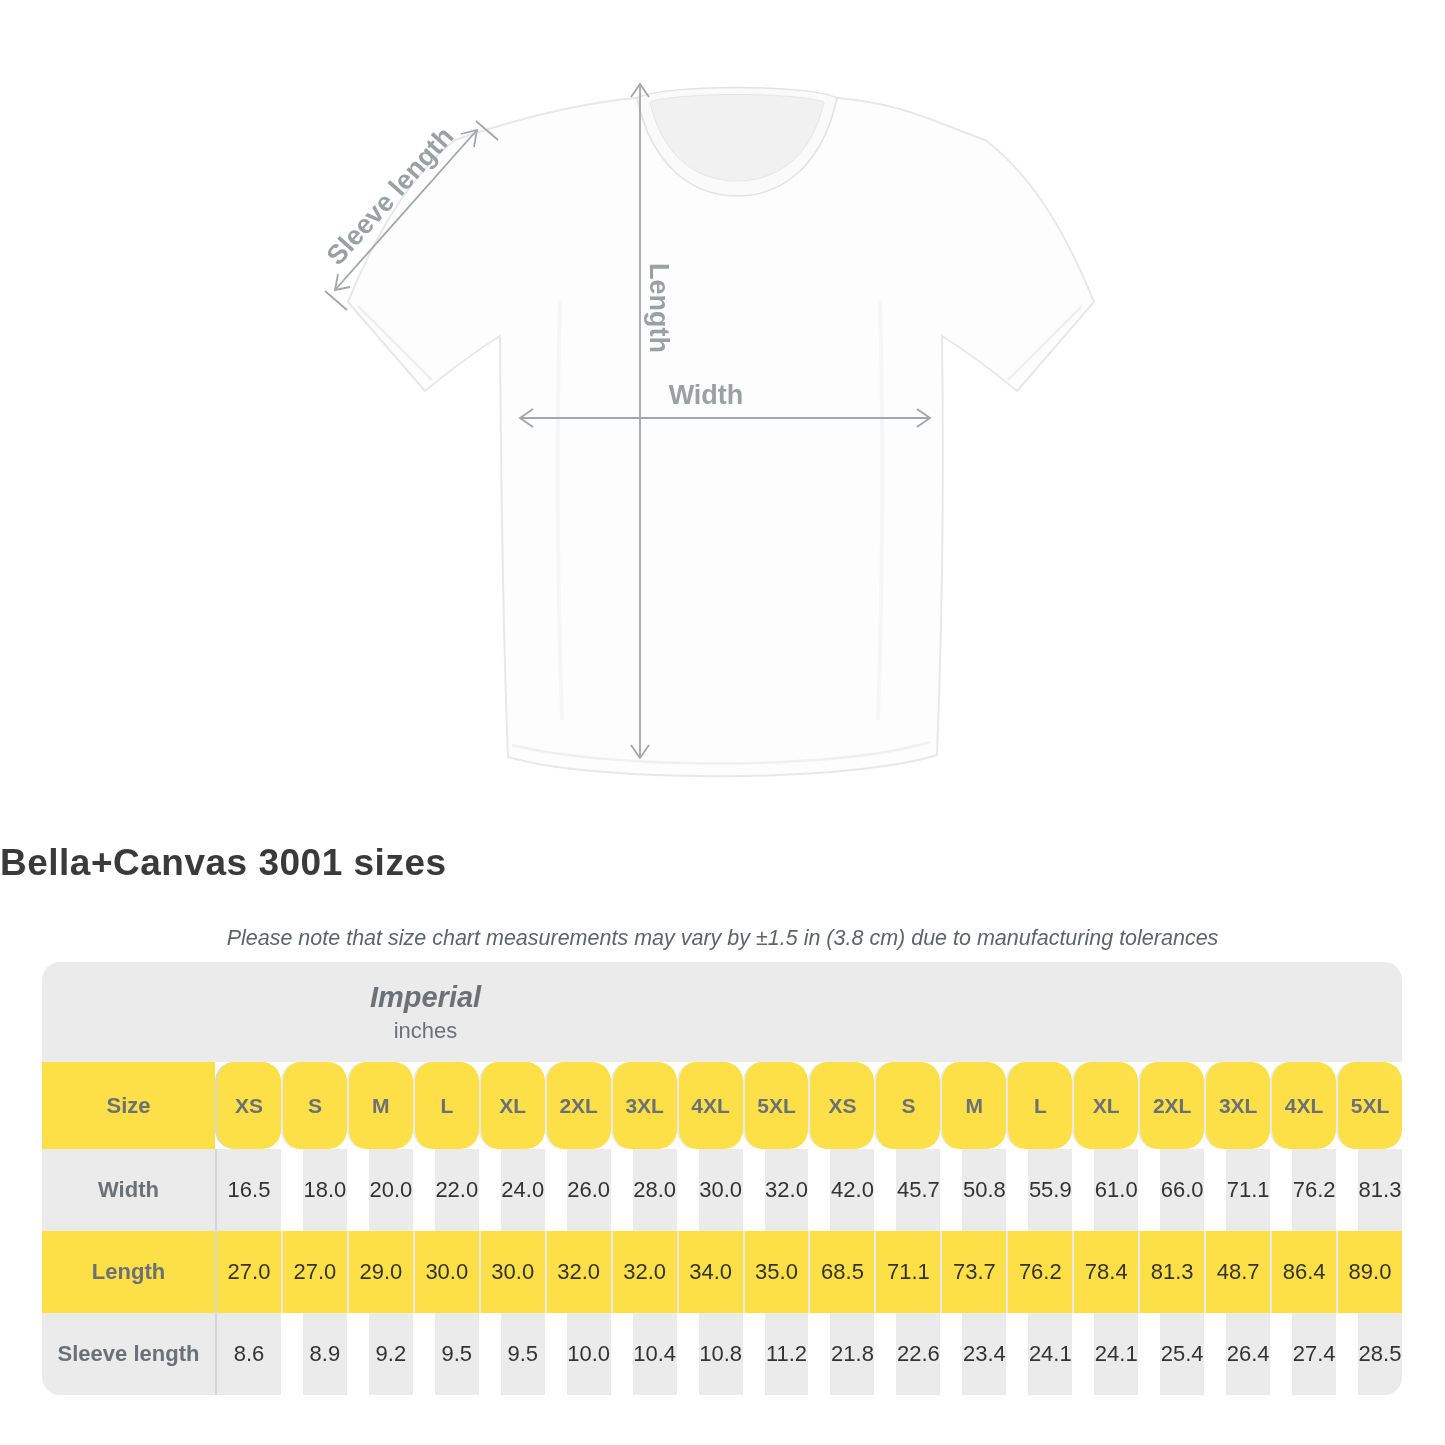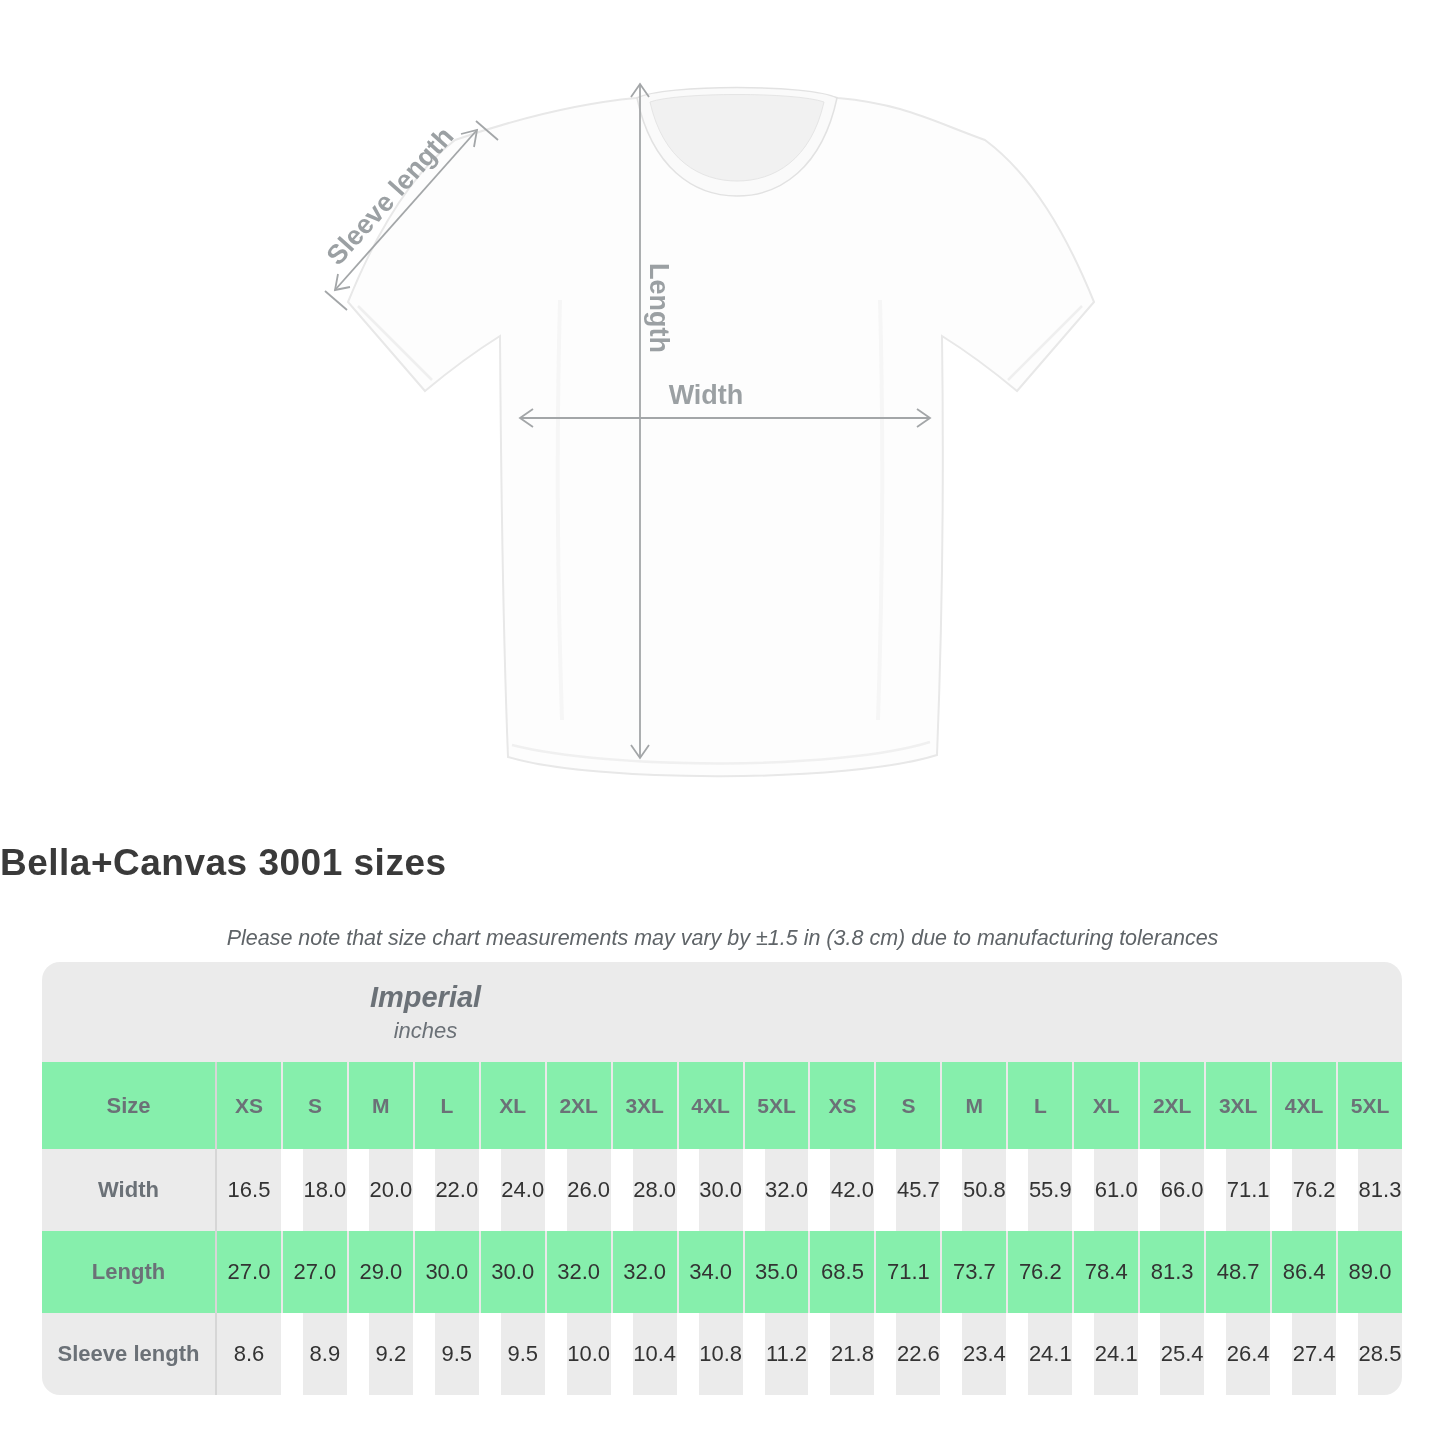--- a/index.html
+++ b/index.html
@@ -22,33 +22,33 @@
   
   .size-table{
     position:absolute;left:42px;top:962px;width:1360px;height:433px;
     border-radius:18px;overflow:hidden;
   }
   .band{display:flex;height:100px;background:#ebebeb;}
   .band-half{display:flex;flex-direction:column;align-items:center;justify-content:center;gap:4px;}
   .band-half.imperial{width:56.4%;}
   .band-half.metric{width:43.6%;}
   .band-label{font-size:29px;font-weight:bold;font-style:italic;color:#6b7177;}
-  .band-unit{font-size:22px;font-style:italic;color:#6b7177;text-align:right;}
+  .band-unit{font-size:22px;color:#6b7177;text-align:right;}
 
   .grid{
     display:grid;
     grid-template-columns:173px repeat(18,1fr);
     grid-template-rows:87px 82px 82px 82px;
     width:100%;
   }
   .cell{display:flex;align-items:center;justify-content:center;white-space:nowrap;}
   .cell.lbl{font-size:22px;font-weight:bold;color:#6b7177;}
-  .cell.hdr{font-size:21px;font-weight:bold;color:#6b7177;}
+  .cell.hdr{font-size:21px;font-weight:bold;color:#6b7177;border-radius:19px;}
   .cell.val{font-size:22px;color:#333333;}
-  .cell.white{background:#86efac;}
+  .cell.white{background:#fde047;}
   .cell.gray{background:#ebebeb;}
   .cell.sep-light{border-left:2px solid #e9e9e9;}
   .cell.sep-white{border-left:2px solid #ffffff;margin-left:20px;}
   .cell.sep-strong{border-left:2px solid #d6d6d6;}
 </style>
 </head>
 <body>
 
 <div class="canvas">
 

